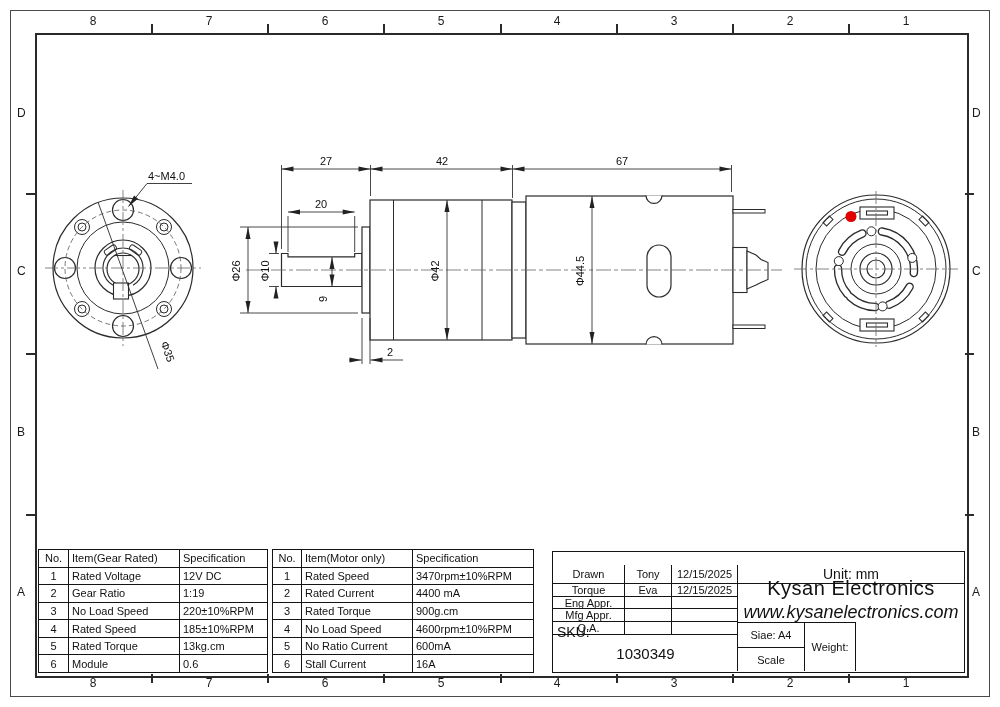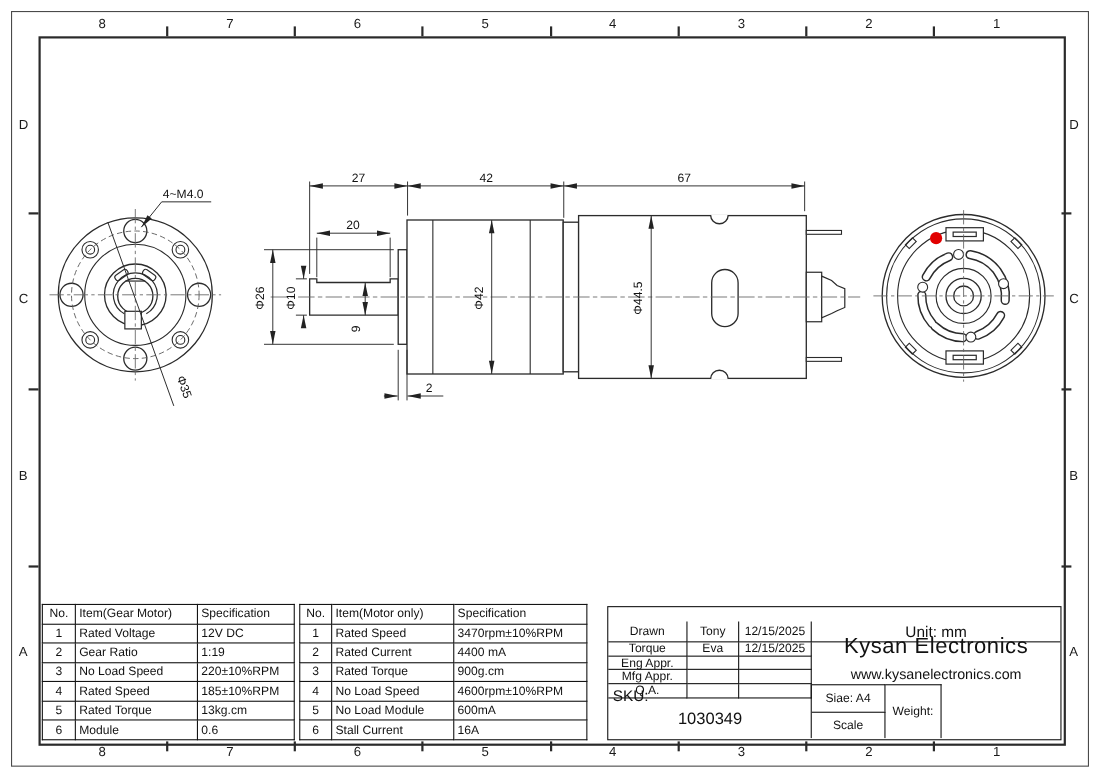--- a/index.html
+++ b/index.html
@@ -16,21 +16,21 @@
   table.spec{position:absolute;border-collapse:collapse;table-layout:fixed;}
   table.spec td{border:1.5px solid #141414;font-size:11px;padding:0 3px;white-space:nowrap;overflow:hidden;height:16px;line-height:12px;vertical-align:middle;}
   table.spec td.c{text-align:center;padding:0;}
   
   .tb{left:552px;top:551px;width:413px;height:122px;border:1.6px solid #141414;box-sizing:border-box;font-size:11px;}
   .tb .cell{position:absolute;box-sizing:border-box;display:flex;align-items:center;justify-content:center;white-space:nowrap;}
   .bR{border-right:1.4px solid #141414;}
   .bB{border-bottom:1.4px solid #141414;margin-top:13px;}
   .bT{border-top:1.4px solid #141414;}
   .company{font-size:20px;letter-spacing:0.5px;}
-  .website{font-size:13px;}
+  .website{font-size:18px;font-style:italic;}
   .unit{font-size:14px;}
   .skuLabel{font-size:14px;}
   .skuNum{font-size:15px;}
   svg{position:absolute;left:0;top:0;}
   svg text{font-family:"Liberation Sans",sans-serif;font-size:11px;fill:#111;}
 </style>
 </head>
 <body>
 
 <div class="abs outer-border"></div>
@@ -265,21 +265,21 @@
 
 <table class="spec" style="left:38px;top:549px;width:229px;height:124px">
   <colgroup>
       <col style="width:30px">
       <col style="width:111px">
       <col style="width:88px">
     </colgroup>
   <tbody>
       <tr>
     <td class="c">No.</td>
-    <td>Item(Gear Motor)</td>
+    <td>Item(Gear Rated)</td>
     <td>Specification</td>
   </tr>
   <tr>
     <td class="c">1</td>
     <td>Rated Voltage</td>
     <td>12V DC</td>
   </tr>
   <tr>
     <td class="c">2</td>
     <td>Gear Ratio</td>
@@ -335,21 +335,21 @@
     <td>Rated Torque</td>
     <td>900g.cm</td>
   </tr>
   <tr>
     <td class="c">4</td>
     <td>No Load Speed</td>
     <td>4600rpm±10%RPM</td>
   </tr>
   <tr>
     <td class="c">5</td>
-    <td>No Load Module</td>
+    <td>No Ratio Current</td>
     <td>600mA</td>
   </tr>
   <tr>
     <td class="c">6</td>
     <td>Stall Current</td>
     <td>16A</td>
   </tr>
 </tbody>
   </table>
 

